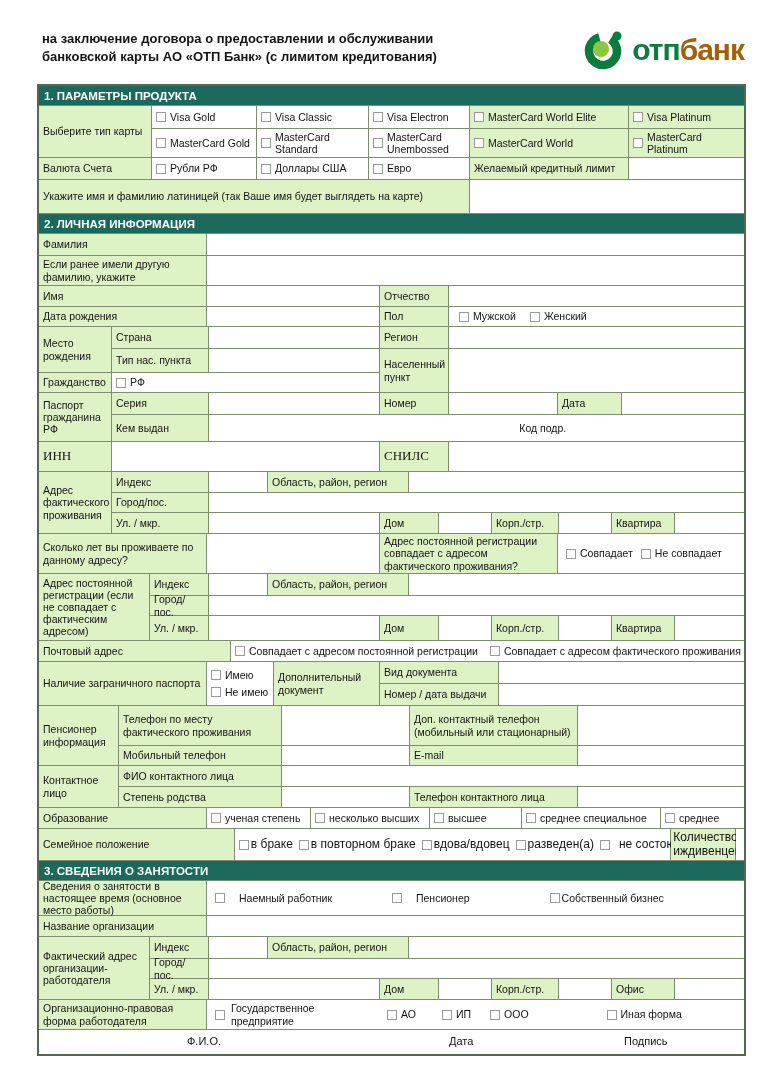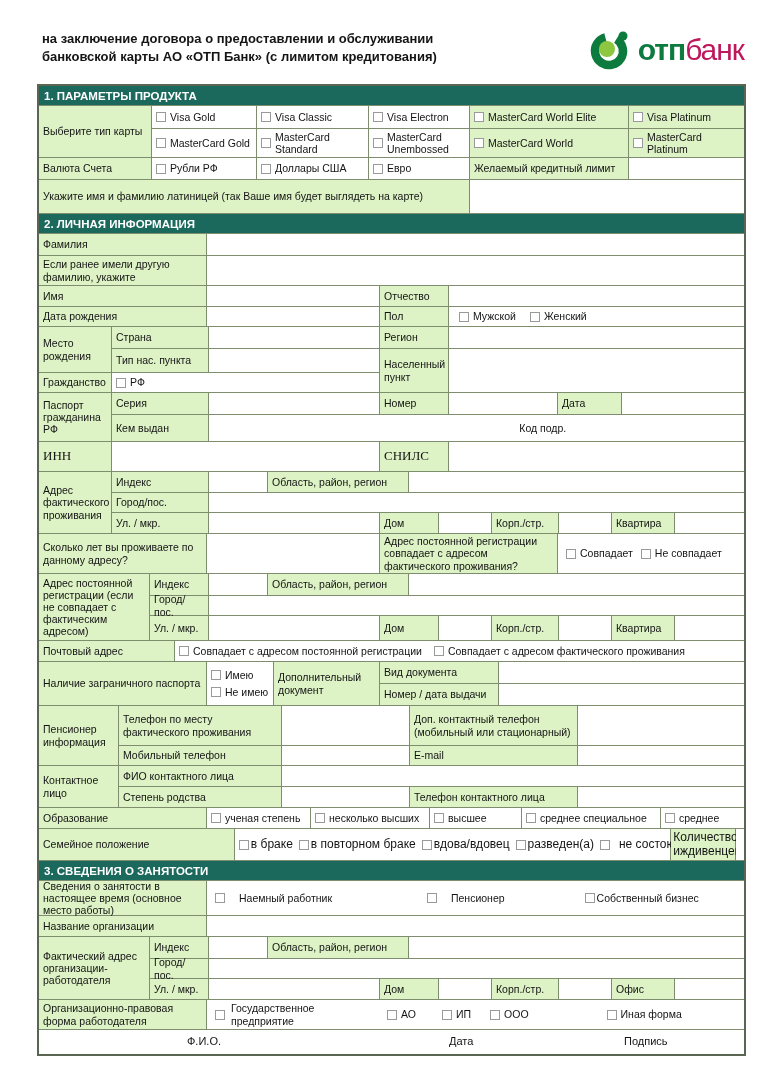--- a/index.html
+++ b/index.html
@@ -4,21 +4,21 @@
 <style>
 *{box-sizing:border-box;margin:0;padding:0}
 html,body{background:#fff}
 body{width:768px;height:1086px;font-family:"Liberation Sans",sans-serif;color:#141414;overflow:hidden}
 .page{position:relative;width:768px;height:1086px}
 .top{display:flex;justify-content:space-between;align-items:flex-start;padding:28px 24px 0 42px}
 .title{font-size:13px;font-weight:bold;line-height:1.4;padding-top:2px}
 .logo{display:flex;align-items:center;gap:5px;margin-top:0}
 .logo-word{font-size:30px;letter-spacing:-1px;line-height:1}
 .logo-otp{color:#0d7a3e;font-weight:bold}
-.logo-bank{color:#be185d;font-weight:normal}
+.logo-bank{color:#a16207;font-weight:bold}
 .form{margin:12px 22px 0 37px;width:709px;border:2px solid #5a6651;background:#fff}
 .sech{background:#1b695c;color:#fff;font-weight:bold;font-size:11.5px;padding:4px 5px 3px 5px;border-bottom:1px solid #7e8d6e}
 .r{display:flex;min-width:0}
 .grp{display:flex;min-width:0}
 .col{display:flex;flex-direction:column;flex:1;min-width:0}
 .c{border-right:1px solid #7e8d6e;border-bottom:1px solid #7e8d6e;display:flex;align-items:center;padding:1px 4px;font-size:10.5px;line-height:1.15;min-width:0}
 .r>.c:last-child{border-right:0}
 .g{background:#ddf2c5}
 .w{background:#fff}
 .fl{flex:1}
@@ -316,21 +316,21 @@
           <div class="c w" style="width:53px"></div>
           <div class="c g" style="width:67px">Корп./стр.</div>
           <div class="c w" style="width:53px"></div>
           <div class="c g" style="width:63px">Квартира</div>
           <div class="c w fl"></div>
         </div>
       </div>
     </div>
 
     <div class="r" style="height:21px">
-      <div class="c g" style="width:136px">Почтовый адрес</div>
+      <div class="c g" style="width:192px">Почтовый адрес</div>
       <div class="c w fl" style="gap:12px">
         <span class="item">
             <span class="cb"></span>
             <span>Совпадает с адресом постоянной регистрации</span>
           </span>
         <span class="item">
             <span class="cb"></span>
             <span>Совпадает с адресом фактического проживания</span>
           </span>
       </div>
@@ -459,21 +459,21 @@
 
     <div class="sech">3. СВЕДЕНИЯ О ЗАНЯТОСТИ</div>
 
     <div class="r" style="height:35px">
       <div class="c g" style="width:168px">Сведения о занятости в настоящее время (основное место работы)</div>
       <div class="c w fl">
         <span class="item wg" style="margin-left:4px">
             <span class="cb"></span>
             <span>Наемный работник</span>
           </span>
-        <span class="item wg" style="margin-left:95px">
+        <span class="item wg" style="margin-left:60px">
             <span class="cb"></span>
             <span>Пенсионер</span>
           </span>
         <span class="item" style="margin-left:80px;gap:2px">
             <span class="cb"></span>
             <span>Собственный бизнес</span>
           </span>
       </div>
     </div>
 

